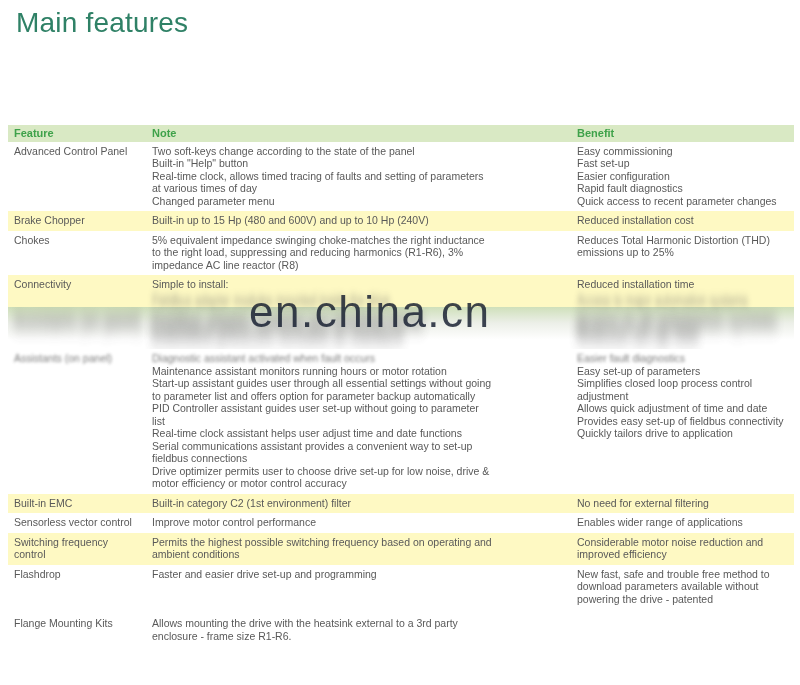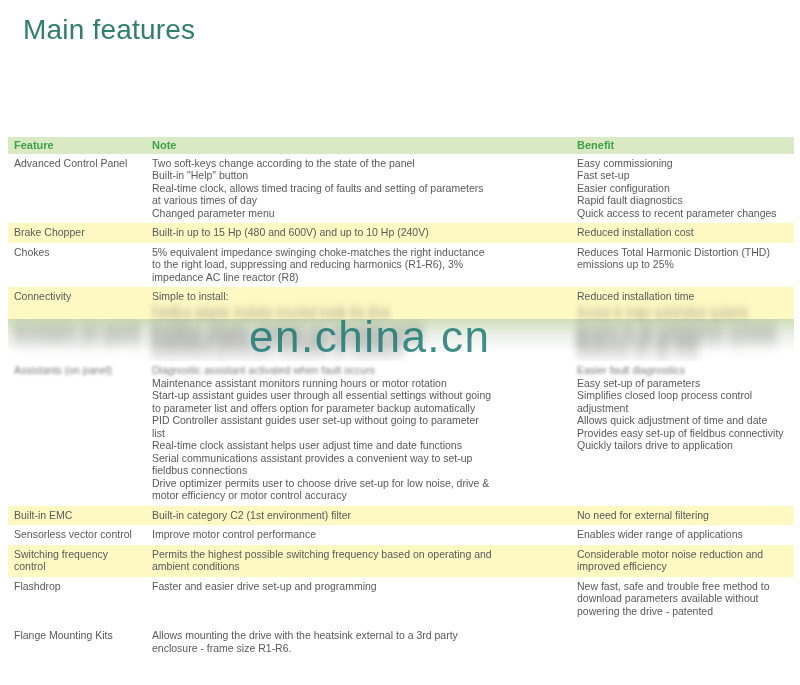--- a/index.html
+++ b/index.html
@@ -1,25 +1,25 @@
 <!DOCTYPE html>
 <html><head>
 <meta charset="utf-8">
 <style>
   html,body{margin:0;padding:0;}
   body{
     width:800px;height:685px;background:#ffffff;overflow:hidden;position:relative;
     font-family:"Liberation Sans","DejaVu Sans",sans-serif;
   }
   .page-title{
-    margin:12px;padding:2px 0 0 11px;
+    margin:5px;padding:2px 0 0 11px;
     font-size:28px;font-weight:400;color:#2f8166;letter-spacing:0.2px;
   }
   .features-table{
-    position:absolute;left:8px;top:137px;width:786px;
+    position:absolute;left:8px;top:125px;width:786px;
     font-size:10.5px;line-height:12.5px;color:#595959;
   }
   .row{display:flex;padding:3px 0 4px 0;box-sizing:border-box;}
   .row.green{background:#fef9c3;}
   .row.header{
     background:#d9e9c4;color:#3fa24a;font-weight:bold;font-size:11px;
     padding:2px 0 2px 0;
   }
   .cell{white-space:pre-line;box-sizing:border-box;}
   .cell.feature{width:144px;flex:none;padding-left:6px;}
@@ -34,22 +34,22 @@
   .blur-3{
     filter:blur(4px);transform:scaleY(2.1);transform-origin:top;
     opacity:.8;color:#474747;font-weight:bold;letter-spacing:1px;
   }
   .row.blurband{
     height:42px;overflow:hidden;padding-top:0;
     background:linear-gradient(to bottom,#cfe0ba 0%,#ecefe8 38%,#ffffff 78%);
   }
   .row.spacer{height:5px;padding:0;}
   .watermark{
-    position:absolute;left:249px;top:312px;z-index:5;
-    font-size:44px;color:#0f766e;opacity:.8;letter-spacing:1.5px;
+    position:absolute;left:249px;top:287px;z-index:5;
+    font-size:44px;color:#0f172a;opacity:.8;letter-spacing:1.5px;
     filter:blur(.6px);pointer-events:none;
   }
 </style>
 </head>
 <body>
 
 <h1 class="page-title">Main features</h1>
 
 <div class="features-table">
   <div class="row header">

